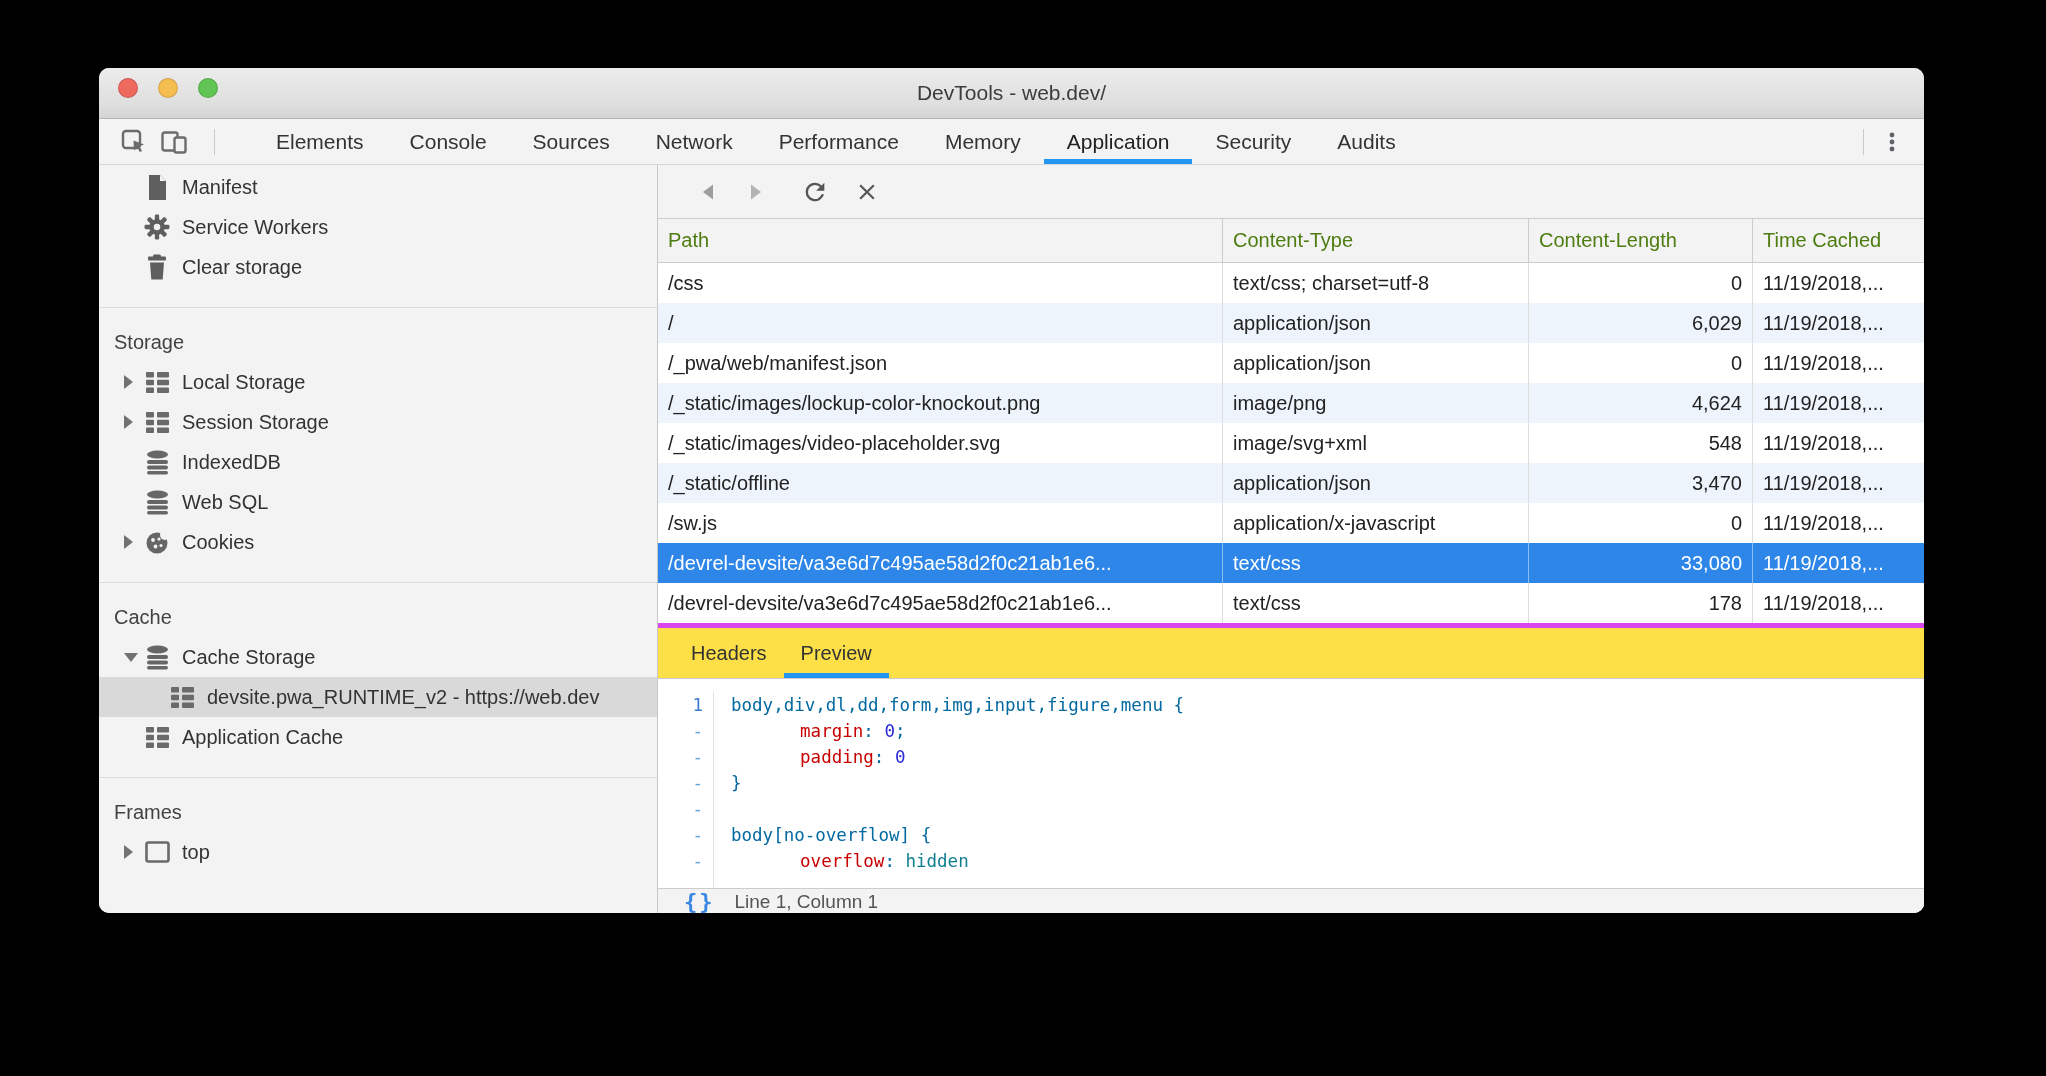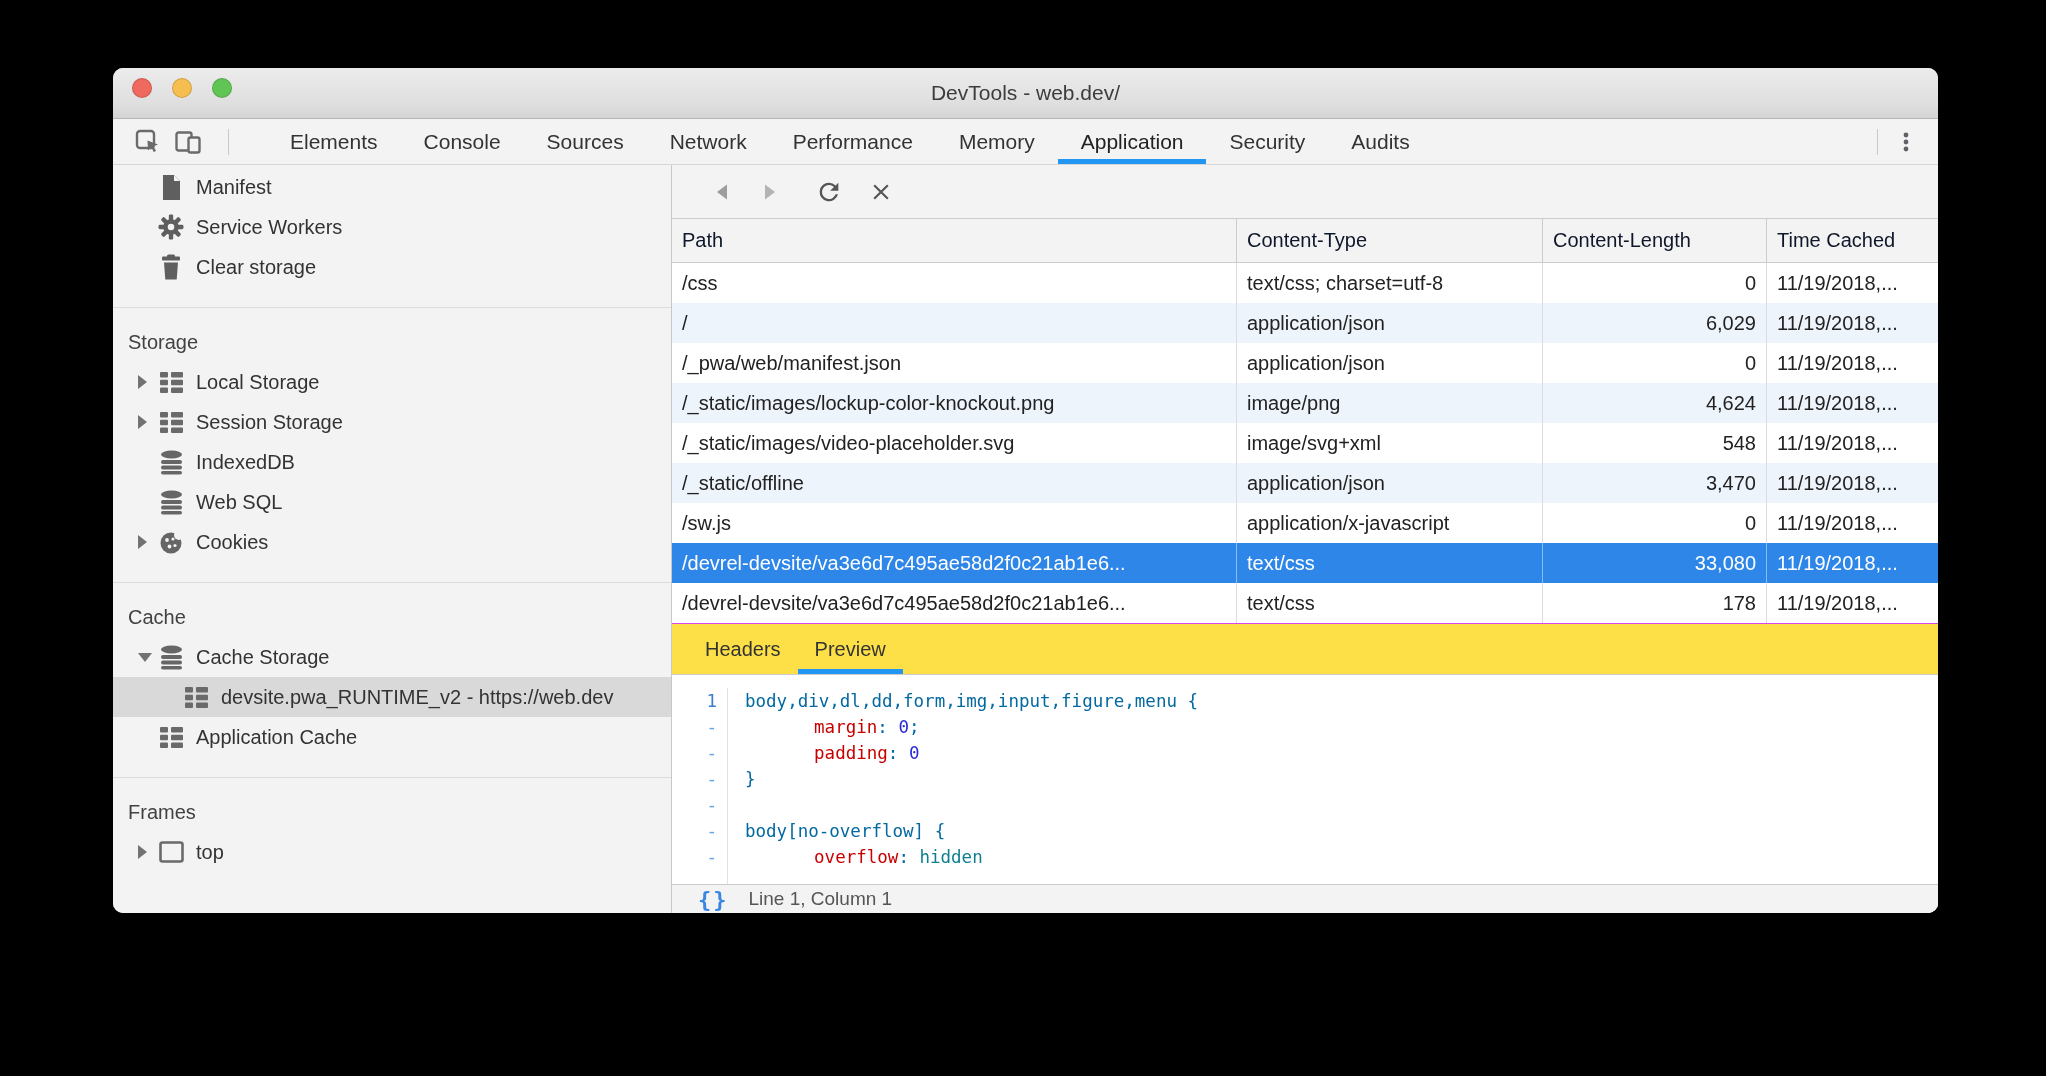--- a/index.html
+++ b/index.html
@@ -1,18 +1,18 @@
 <!DOCTYPE html>
 <html><head>
 <meta charset="utf-8">
 <style>
   html,body{margin:0;padding:0;background:#000;width:2046px;height:1076px;overflow:hidden;
     font-family:"Liberation Sans","DejaVu Sans",sans-serif;-webkit-font-smoothing:antialiased;}
   .stage{position:relative;width:2046px;height:1076px;background:#000;}
-  .window{position:absolute;left:113px;top:68px;width:1825px;height:845px;border-radius:10px;
+  .window{position:absolute;left:99px;top:68px;width:1825px;height:845px;border-radius:10px;
     overflow:hidden;background:#f3f3f3;display:flex;flex-direction:column;}
 
   
   .titlebar{height:50px;flex:0 0 50px;background:linear-gradient(180deg,#ececec 0%,#dedede 75%,#d4d4d4 100%);
     border-bottom:1px solid #b6b6b6;position:relative;display:flex;align-items:center;justify-content:center;}
   .traffic{position:absolute;left:19px;top:10px;display:flex;gap:20px;}
   .light{width:20px;height:20px;border-radius:50%;border:1px solid rgba(0,0,0,.15);box-sizing:border-box;}
   .titlebar .title{font-size:21px;color:#3c3c3c;}
 
   
@@ -43,28 +43,28 @@
   .sb-divider{height:1px;background:#dcdcdc;margin-top:20px;}
 
   
   .main{flex:1;display:flex;flex-direction:column;min-width:0;background:#fff;}
   .toolbar{height:53px;flex:0 0 53px;background:#f3f3f3;border-bottom:1px solid #ccc;
     display:flex;align-items:center;padding-left:36px;gap:16px;}
   .tbtn{width:30px;height:30px;display:flex;align-items:center;justify-content:center;}
 
   
   .grid-header{height:43px;flex:0 0 43px;background:#f3f3f3;border-bottom:1px solid #ccc;
-    display:flex;font-size:20px;color:#0f172a;}
+    display:flex;font-size:20px;color:#4d7c0f;}
   .gc{box-sizing:border-box;padding:0 10px;display:flex;align-items:center;border-right:1px solid #ccc;overflow:hidden;white-space:nowrap;}
   .gc:last-child{border-right:none;}
   .col-path{width:565px;flex:0 0 565px;}
   .col-type{width:306px;flex:0 0 306px;}
   .col-len{width:224px;flex:0 0 224px;justify-content:flex-end;}
   .col-time{flex:1;}
-  .grid-body{flex:0 0 360px;height:360px;overflow:hidden;font-size:20px;color:#222;border-bottom:1px solid #d946ef;}
+  .grid-body{flex:0 0 360px;height:360px;overflow:hidden;font-size:20px;color:#222;border-bottom:5px solid #d946ef;}
   .grow{height:40px;display:flex;background:#fff;}
   .grow:nth-child(even){background:#eef4fc;}
   .grow .gc{border-right:1px solid #ddd;}
   .grow .gc:last-child{border-right:none;}
   .grow.selected{background:#2e87e8;color:#fff;}
   .grow.selected .gc{border-right-color:rgba(255,255,255,.45);}
 
   
   .pv-tabbar{height:50px;flex:0 0 50px;background:#fde047;border-bottom:1px solid #ccc;
     display:flex;align-items:stretch;padding-left:16px;font-size:20px;color:#333;}

